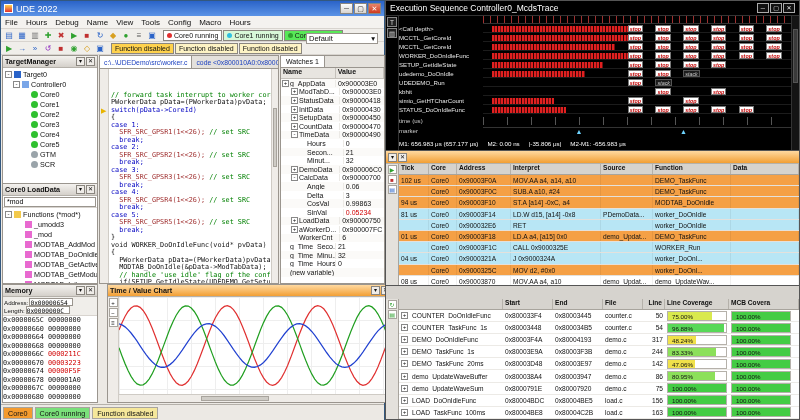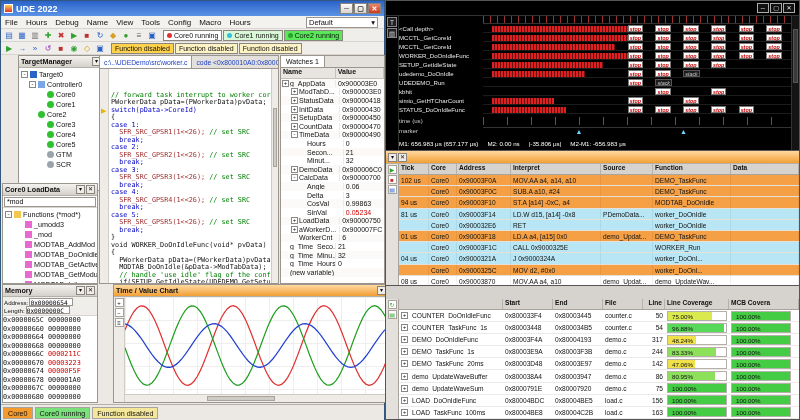--- a/index.html
+++ b/index.html
@@ -1,21 +1,21 @@
 <!DOCTYPE html>
 <html><head>
 <meta charset="utf-8">
 <style>
 *{box-sizing:border-box;margin:0;padding:0}
 html,body{width:800px;height:420px;overflow:hidden}
 body{font-family:"Liberation Sans",sans-serif;background:#3a3a3a;font-size:8px;color:#111}
 .screen{position:relative;width:800px;height:420px;overflow:hidden}
 
 .winL{position:absolute;left:0;top:0;width:385px;height:420px;background:#ece9e4;border:1px solid #33587f}
-.tbarL{height:15px;background:linear-gradient(#2a63c8,#5b93e6);color:#fff;font-size:9px;font-weight:bold;display:flex;align-items:center;gap:3px;padding:0 3px}
+.tbarL{height:15px;background:linear-gradient(#2a63c8,#5b93e6);color:#fff;font-size:9px;font-weight:normal;display:flex;align-items:center;gap:3px;padding:0 3px}
 .appico{width:9px;height:9px;background:linear-gradient(#ffd24d,#e03030);border:1px solid #fff}
 .winbtns{margin-left:auto;display:flex;gap:1px}
 .wb{width:13px;height:11px;background:linear-gradient(#fdfdfd,#d8d4cf);border:1px solid #8a867f;color:#333;font-size:7px;line-height:9px;text-align:center}
 .wb.close{background:linear-gradient(#e8846a,#cf3a1e);color:#fff}
 .menubar{height:13px;display:flex;align-items:center;background:#f4f2ef;border-bottom:1px solid #d8d4cf;font-size:8px}
 .mi{padding:0 4px;height:100%;line-height:13px}
 .combo{margin-left:auto;margin-right:3px;display:flex;justify-content:space-between;align-items:center;border:1px solid #9a958e;background:#fff;height:11px;width:72px;padding:0 2px;font-size:7.5px}
 .toolbar{height:13px;display:flex;align-items:center;gap:1px;padding:0 2px;background:#f0eeea;border-bottom:1px solid #d8d4cf}
 .tbi{width:12px;height:11px;font-size:8px;line-height:11px;text-align:center;flex:none}
 .icons{display:flex;gap:1px}
@@ -139,21 +139,21 @@
     <span class="mi">File</span>
         <span class="mi">Hours</span>
         <span class="mi">Debug</span>
         <span class="mi">Name</span>
         <span class="mi">View</span>
         <span class="mi">Tools</span>
         <span class="mi">Config</span>
         <span class="mi">Macro</span>
         <span class="mi">Hours</span>
       </div>
-    <div class="combo" style="position:absolute;right:3px;top:16px">
+    <div class="combo" style="position:absolute;right:3px;top:32px">
       <span>Default</span>
       <span>▾</span>
     </div>
 
     <div class="toolbar">
       <span class="icons">
 
       <span class="tbi" style="color: rgb(42, 99, 200);">▤</span>
           <span class="tbi" style="color: rgb(42, 99, 200);">▦</span>
           <span class="tbi" style="color: rgb(119, 119, 119);">▥</span>
@@ -205,21 +205,21 @@
             <b style="font-weight:normal">Function disabled</b>
           </span>
           <span class="chip" style="background: rgb(253, 243, 196);">
             <b style="font-weight:normal">Function disabled</b>
           </span>
         </span>
     </div>
 
     <div class="main">
 
-      <div class="panel" style="left:17px;top:0;width:96px;height:136px">
+      <div class="panel" style="left:1px;top:0;width:96px;height:136px">
         <div class="cap">
           <span class="t">TargetManager</span>
           <span class="capbtn">▾</span>
           <span class="capbtn">✕</span>
         </div>
         <div class="tree">
 
         <div class="ti" style="padding-left: 1px;">
               <span class="exp">-</span>
               <span class="ic ic-target"></span>
@@ -233,21 +233,21 @@
             <div class="ti" style="padding-left: 18px;">
               <span class="exp"></span>
               <span class="ic ic-core"></span>
               <span>Core0</span>
             </div>
             <div class="ti" style="padding-left: 18px;">
               <span class="exp"></span>
               <span class="ic ic-core"></span>
               <span>Core1</span>
             </div>
-            <div class="ti" style="padding-left: 9px;">
+            <div class="ti" style="padding-left: 18px;">
               <span class="exp"></span>
               <span class="ic ic-core"></span>
               <span>Core2</span>
             </div>
             <div class="ti" style="padding-left: 18px;">
               <span class="exp"></span>
               <span class="ic ic-core"></span>
               <span>Core3</span>
             </div>
             <div class="ti" style="padding-left: 18px;">
@@ -564,21 +564,21 @@
               <span class="maddr">0x0000067C</span>
               <span class="mval">00000000</span>
             </div>
             <div class="mrow">
               <span class="maddr">0x00000680</span>
               <span class="mval">00000000</span>
             </div>
           </div>
       </div>
 
-      <div class="panel" style="left:112px;top:229px;width:286px;height:119px">
+      <div class="panel" style="left:106px;top:229px;width:286px;height:119px">
         <div class="cap cap-or">
           <span class="t">Time / Value Chart</span>
           <span class="capbtn">▾</span>
           <span class="capbtn">✕</span>
         </div>
         <div class="cstrip">
           <span class="sico">+</span>
           <span class="sico">−</span>
           <span class="sico">≡</span>
         </div>
@@ -598,20 +598,21 @@
     <div class="status">
 
     <span class="seg" style="background: rgb(244, 155, 46);">Core0</span>
         <span class="seg" style="background: rgb(122, 224, 122);">Core0 running</span>
         <span class="seg" style="background: rgb(245, 231, 154);">Function disabled</span>
       </div>
   </div>
 
   <div class="winR">
     <div class="tbarR">
+      <span>Execution Sequence Controller0_McdsTrace</span>
       <span class="winbtns" style="margin-left:auto;display:flex;gap:1px">
         <span class="wbr">─</span>
         <span class="wbr">▢</span>
         <span class="wbr">✕</span>
       </span>
     </div>
 
     <div class="trace">
       <div class="tstrip">
         <span class="tico">T</span>

